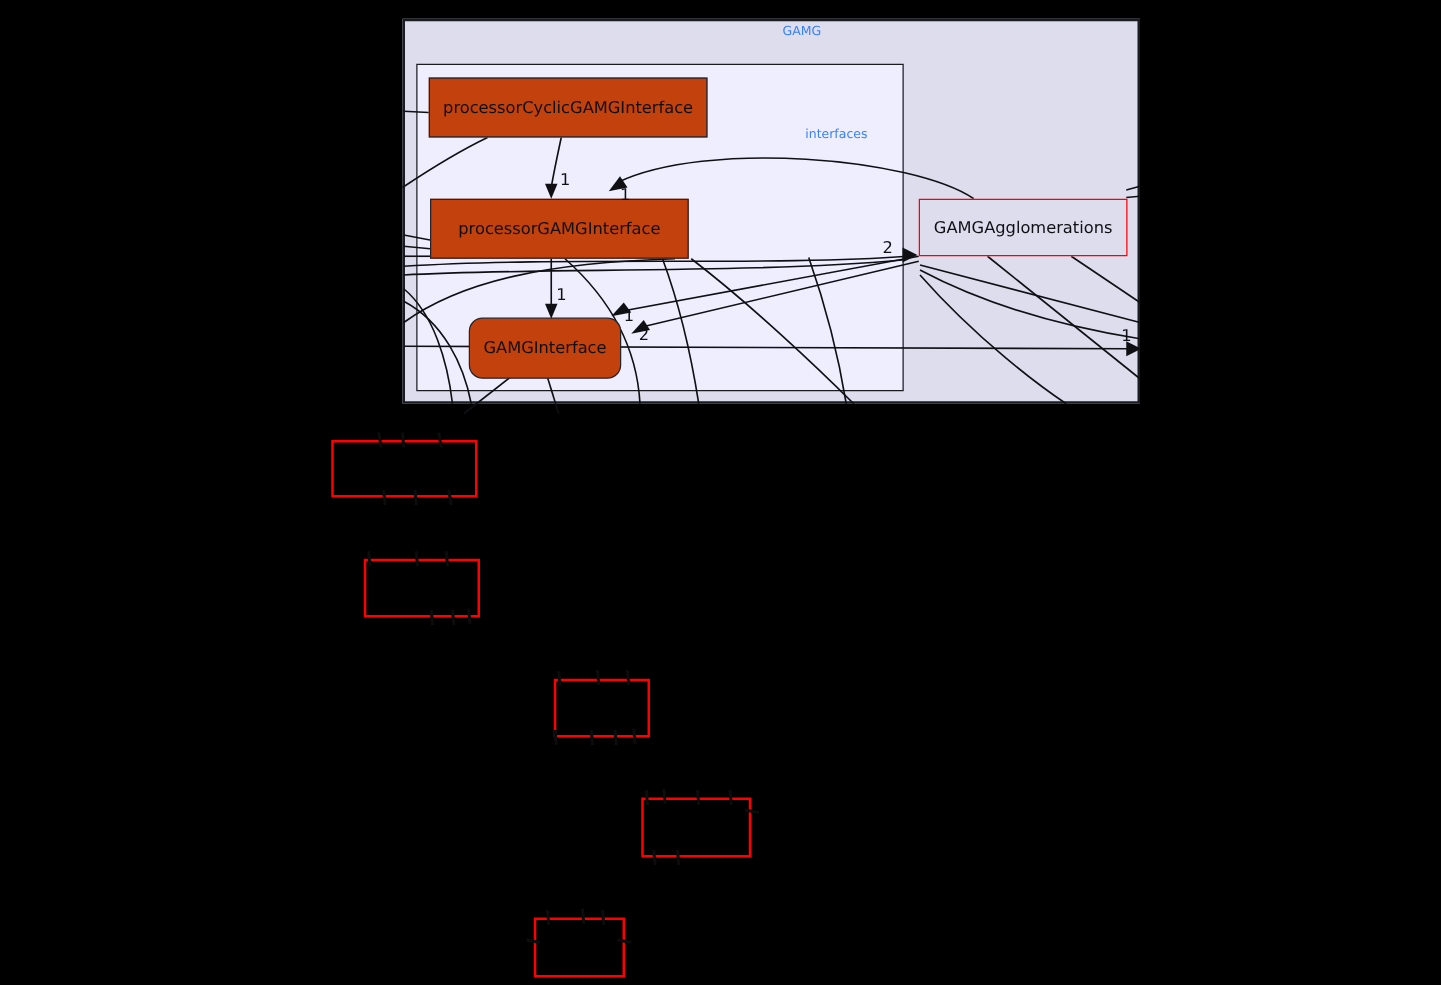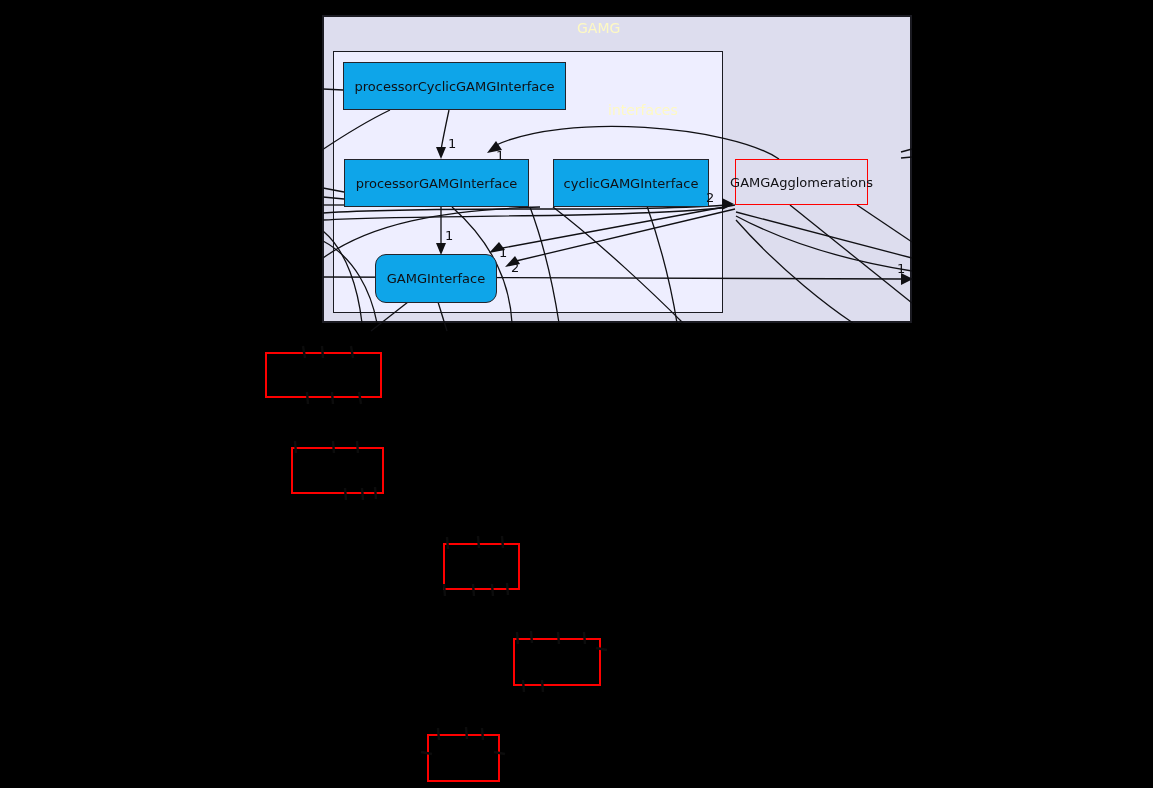--- a/index.html
+++ b/index.html
@@ -1,32 +1,32 @@
 <!DOCTYPE html>
 <html><head>
 <meta charset="utf-8">
 <style>
   html,body{margin:0;padding:0;background:#000;}
   .stage{position:relative;width:1153px;height:788px;background:#000;overflow:hidden;
          font-family:"DejaVu Sans", sans-serif;}
   .cluster{position:absolute;box-sizing:border-box;}
   .cluster-outer{left:322px;top:15px;width:590px;height:308px;background:#ddddee;border:2px solid #1b1b22;z-index:1;}
   .cluster-inner{left:333px;top:51px;width:390px;height:262px;background:#eeeeff;border:1.5px solid #1b1b22;z-index:1;}
-  .cluster-label{position:absolute;z-index:5;color:#fef9c3;font-size:14px;text-align:left;cursor:pointer;}
+  .cluster-label{position:absolute;z-index:5;color:#3b82f6;font-size:10px;text-align:right;cursor:pointer;}
   .lbl-gamg{left:577px;top:20px;width:80px;}
   .lbl-interfaces{left:608px;top:78px;width:86px;margin-top:24px;}
-  .node{position:absolute;box-sizing:border-box;background:#0ea5e9;border:1.3px solid #24242c;z-index:3;
+  .node{position:absolute;box-sizing:border-box;background:#c2410c;border:1.3px solid #24242c;z-index:3;
         display:flex;align-items:center;justify-content:center;color:#101014;font-size:13px;cursor:pointer;white-space:nowrap;}
   .node-red{background:#ddddee;border:1.6px solid #ff0000;}
   .node-hidden{background:#000;border:2px solid #fe0000;color:#000;}
   .n-pcgi{left:343px;top:62px;width:223px;height:48px;}
-  .n-pgi{left:344px;top:159px;width:185px;height:48px;}
+  .n-pgi{left:344px;top:159px;width:207px;height:48px;}
   .n-cgi{left:553px;top:159px;width:156px;height:48px;}
   .n-gi{left:375px;top:254px;width:122px;height:49px;border-radius:11px;}
-  .n-agg{left:735px;top:159px;width:133px;height:46px;}
+  .n-agg{left:735px;top:159px;width:167px;height:46px;}
   .n-r1{left:265px;top:352px;width:117px;height:46px;}
   .n-r2{left:291px;top:447px;width:93px;height:47px;}
   .n-r3{left:443px;top:543px;width:77px;height:47px;}
   .n-r4{left:513px;top:638px;width:88px;height:48px;}
   .n-r5{left:427px;top:734px;width:73px;height:48px;}
   svg.layer{position:absolute;left:0;top:0;width:1153px;height:788px;pointer-events:none;}
   #edges{z-index:2;}
   #overlay{z-index:4;}
   .e{fill:none;stroke:#101014;stroke-width:1.3px;}
   .tick{stroke:#0c0c0c;stroke-width:2.4px;}
@@ -73,23 +73,20 @@
     <path class="e" d="M736,220 C782,272 832,309 853,323"></path>
     <path class="e" d="M901,152 L912,149"></path>
     <path class="e" d="M901,158 L912,157"></path>
   </svg>
 
   <div class="node n-pcgi">
     <span>processorCyclicGAMGInterface</span>
   </div>
   <div class="node n-pgi">
     <span>processorGAMGInterface</span>
-  </div>
-  <div class="node n-cgi">
-    <span>cyclicGAMGInterface</span>
   </div>
   <div class="node n-gi">
     <span>GAMGInterface</span>
   </div>
   <div class="node node-red n-agg">
     <span>GAMGAgglomerations</span>
   </div>
 
   <div class="node node-hidden n-r1">
     <span></span>

